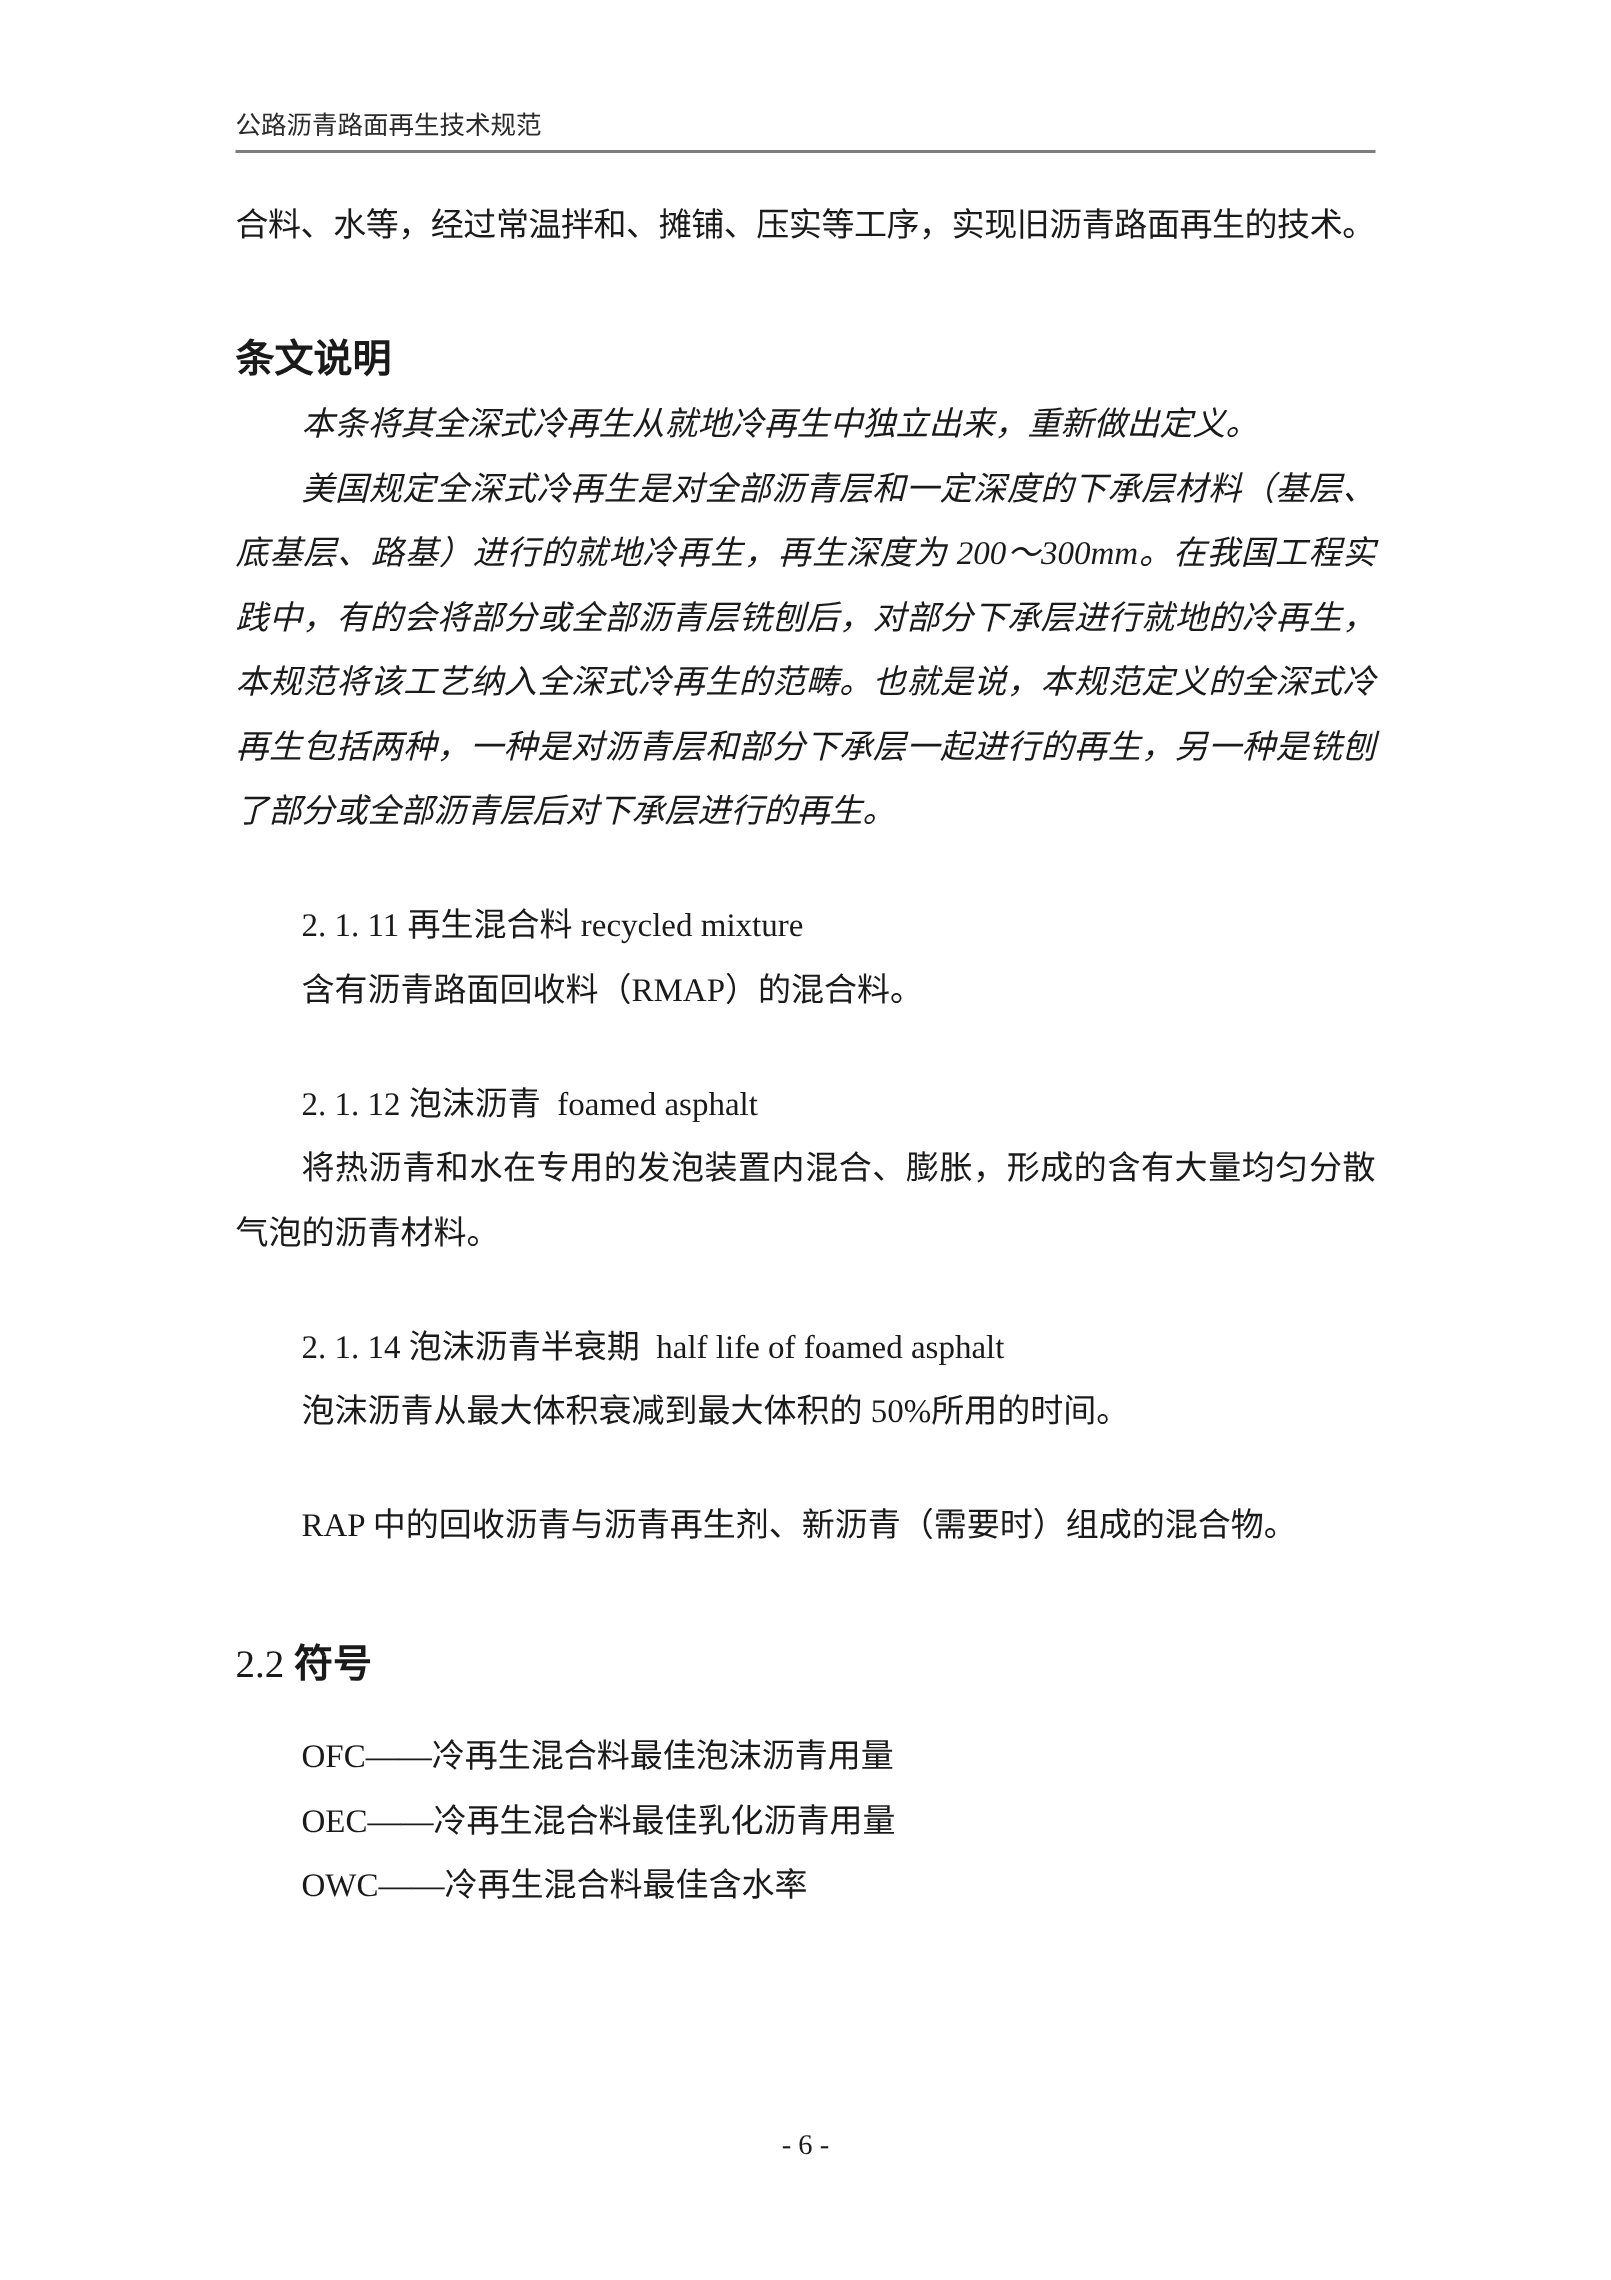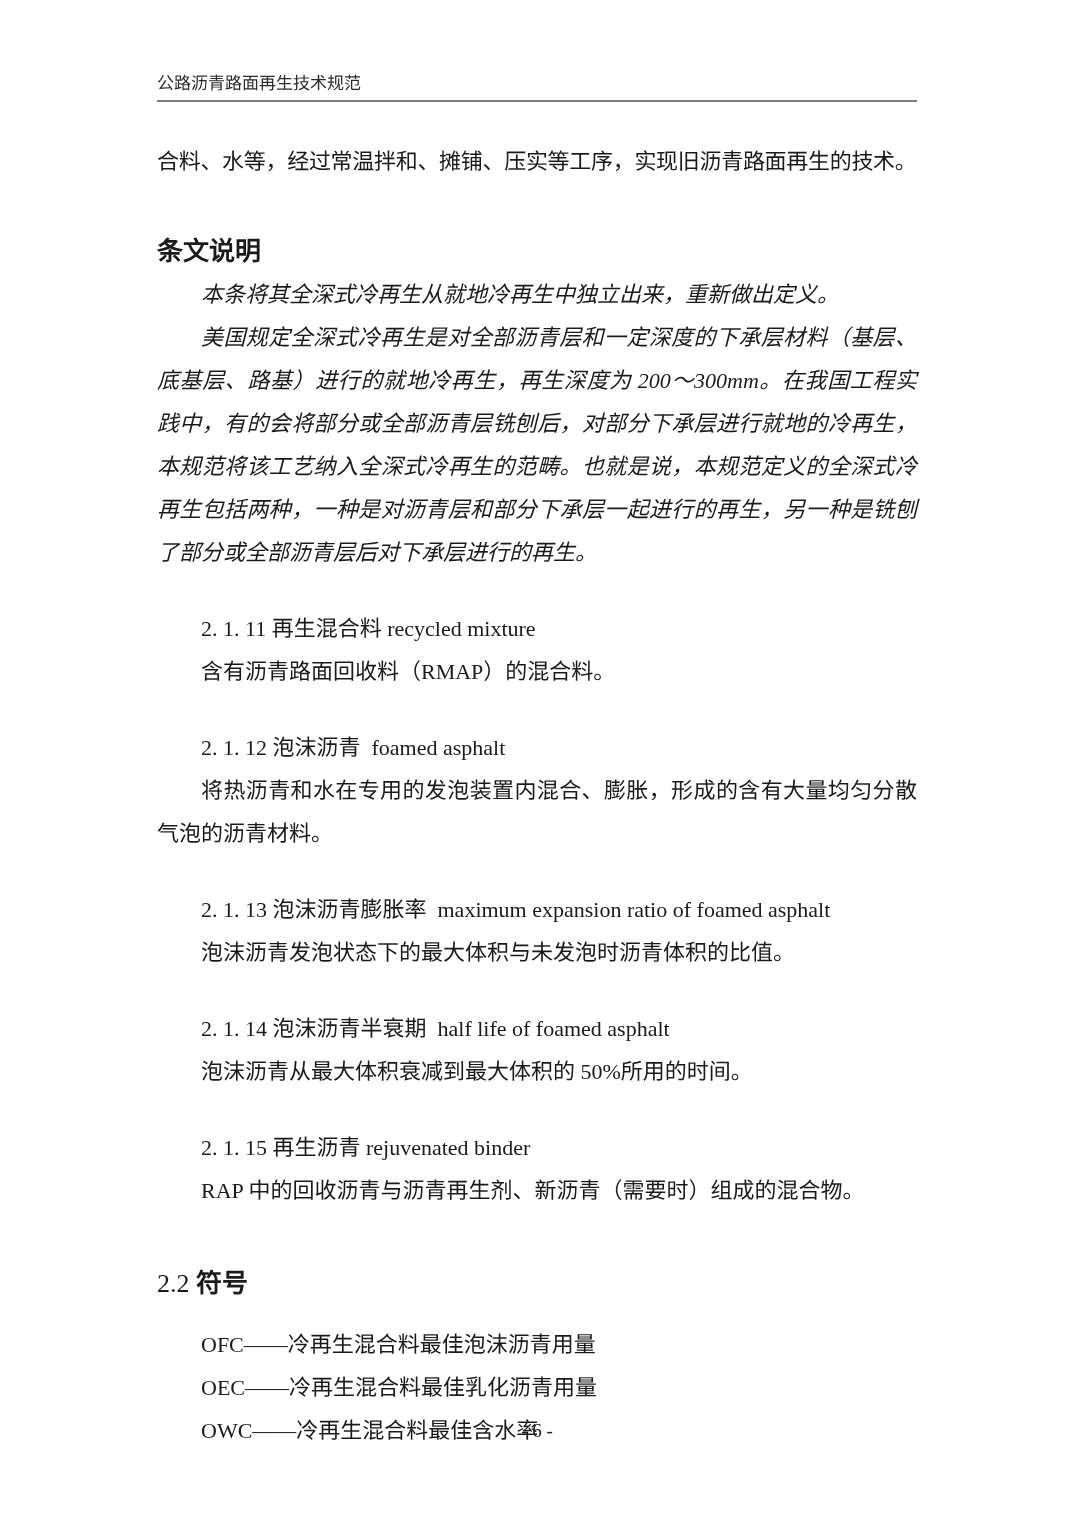--- a/index.html
+++ b/index.html
@@ -22,21 +22,21 @@
     width: 760px;
     font-size: 17px;
     line-height: 24px;
     color: #2b2b2b;
     border-bottom: 2px solid #7d7d7d;
     padding-bottom: 4px;
   }
   
   .main {
     position: absolute;
-    top: 140px;
+    top: 128px;
     left: 157px;
     width: 760px;
     font-size: 22px;
     line-height: 43px;
     text-align: justify;
   }
   .intro-line {
     white-space: nowrap;
     letter-spacing: -0.3px;
   }
@@ -109,32 +109,27 @@
       <div class="term-block">
         <p class="term-label">2. 1. 11 再生混合料 recycled mixture</p>
         <p class="term-def">含有沥青路面回收料（RMAP）的混合料。</p>
       </div>
 
       <div class="term-block">
         <p class="term-label">2. 1. 12 泡沫沥青  foamed asphalt</p>
         <p class="term-def">将热沥青和水在专用的发泡装置内混合、膨胀，形成的含有大量均匀分散气泡的沥青材料。</p>
       </div>
 
-      <div class="term-block">
-        <p class="term-label">2. 1. 13 泡沫沥青膨胀率  maximum expansion ratio of foamed asphalt</p>
-        <p class="term-def">泡沫沥青发泡状态下的最大体积与未发泡时沥青体积的比值。</p>
-      </div>
 
       <div class="term-block">
         <p class="term-label">2. 1. 14 泡沫沥青半衰期  half life of foamed asphalt</p>
         <p class="term-def">泡沫沥青从最大体积衰减到最大体积的 50%所用的时间。</p>
       </div>
 
       <div class="term-block">
-        <p class="term-label">2. 1. 15 再生沥青 rejuvenated binder</p>
         <p class="term-def">RAP 中的回收沥青与沥青再生剂、新沥青（需要时）组成的混合物。</p>
       </div>
 
     </section>
 
     <h3 class="sym-heading"><span class="sym-num">2.2 </span><span class="sym-zh">符号</span></h3>
 
     <section class="symbols-list">
       <p class="symbol-line">OFC——冷再生混合料最佳泡沫沥青用量</p>
       <p class="symbol-line">OEC——冷再生混合料最佳乳化沥青用量</p>

